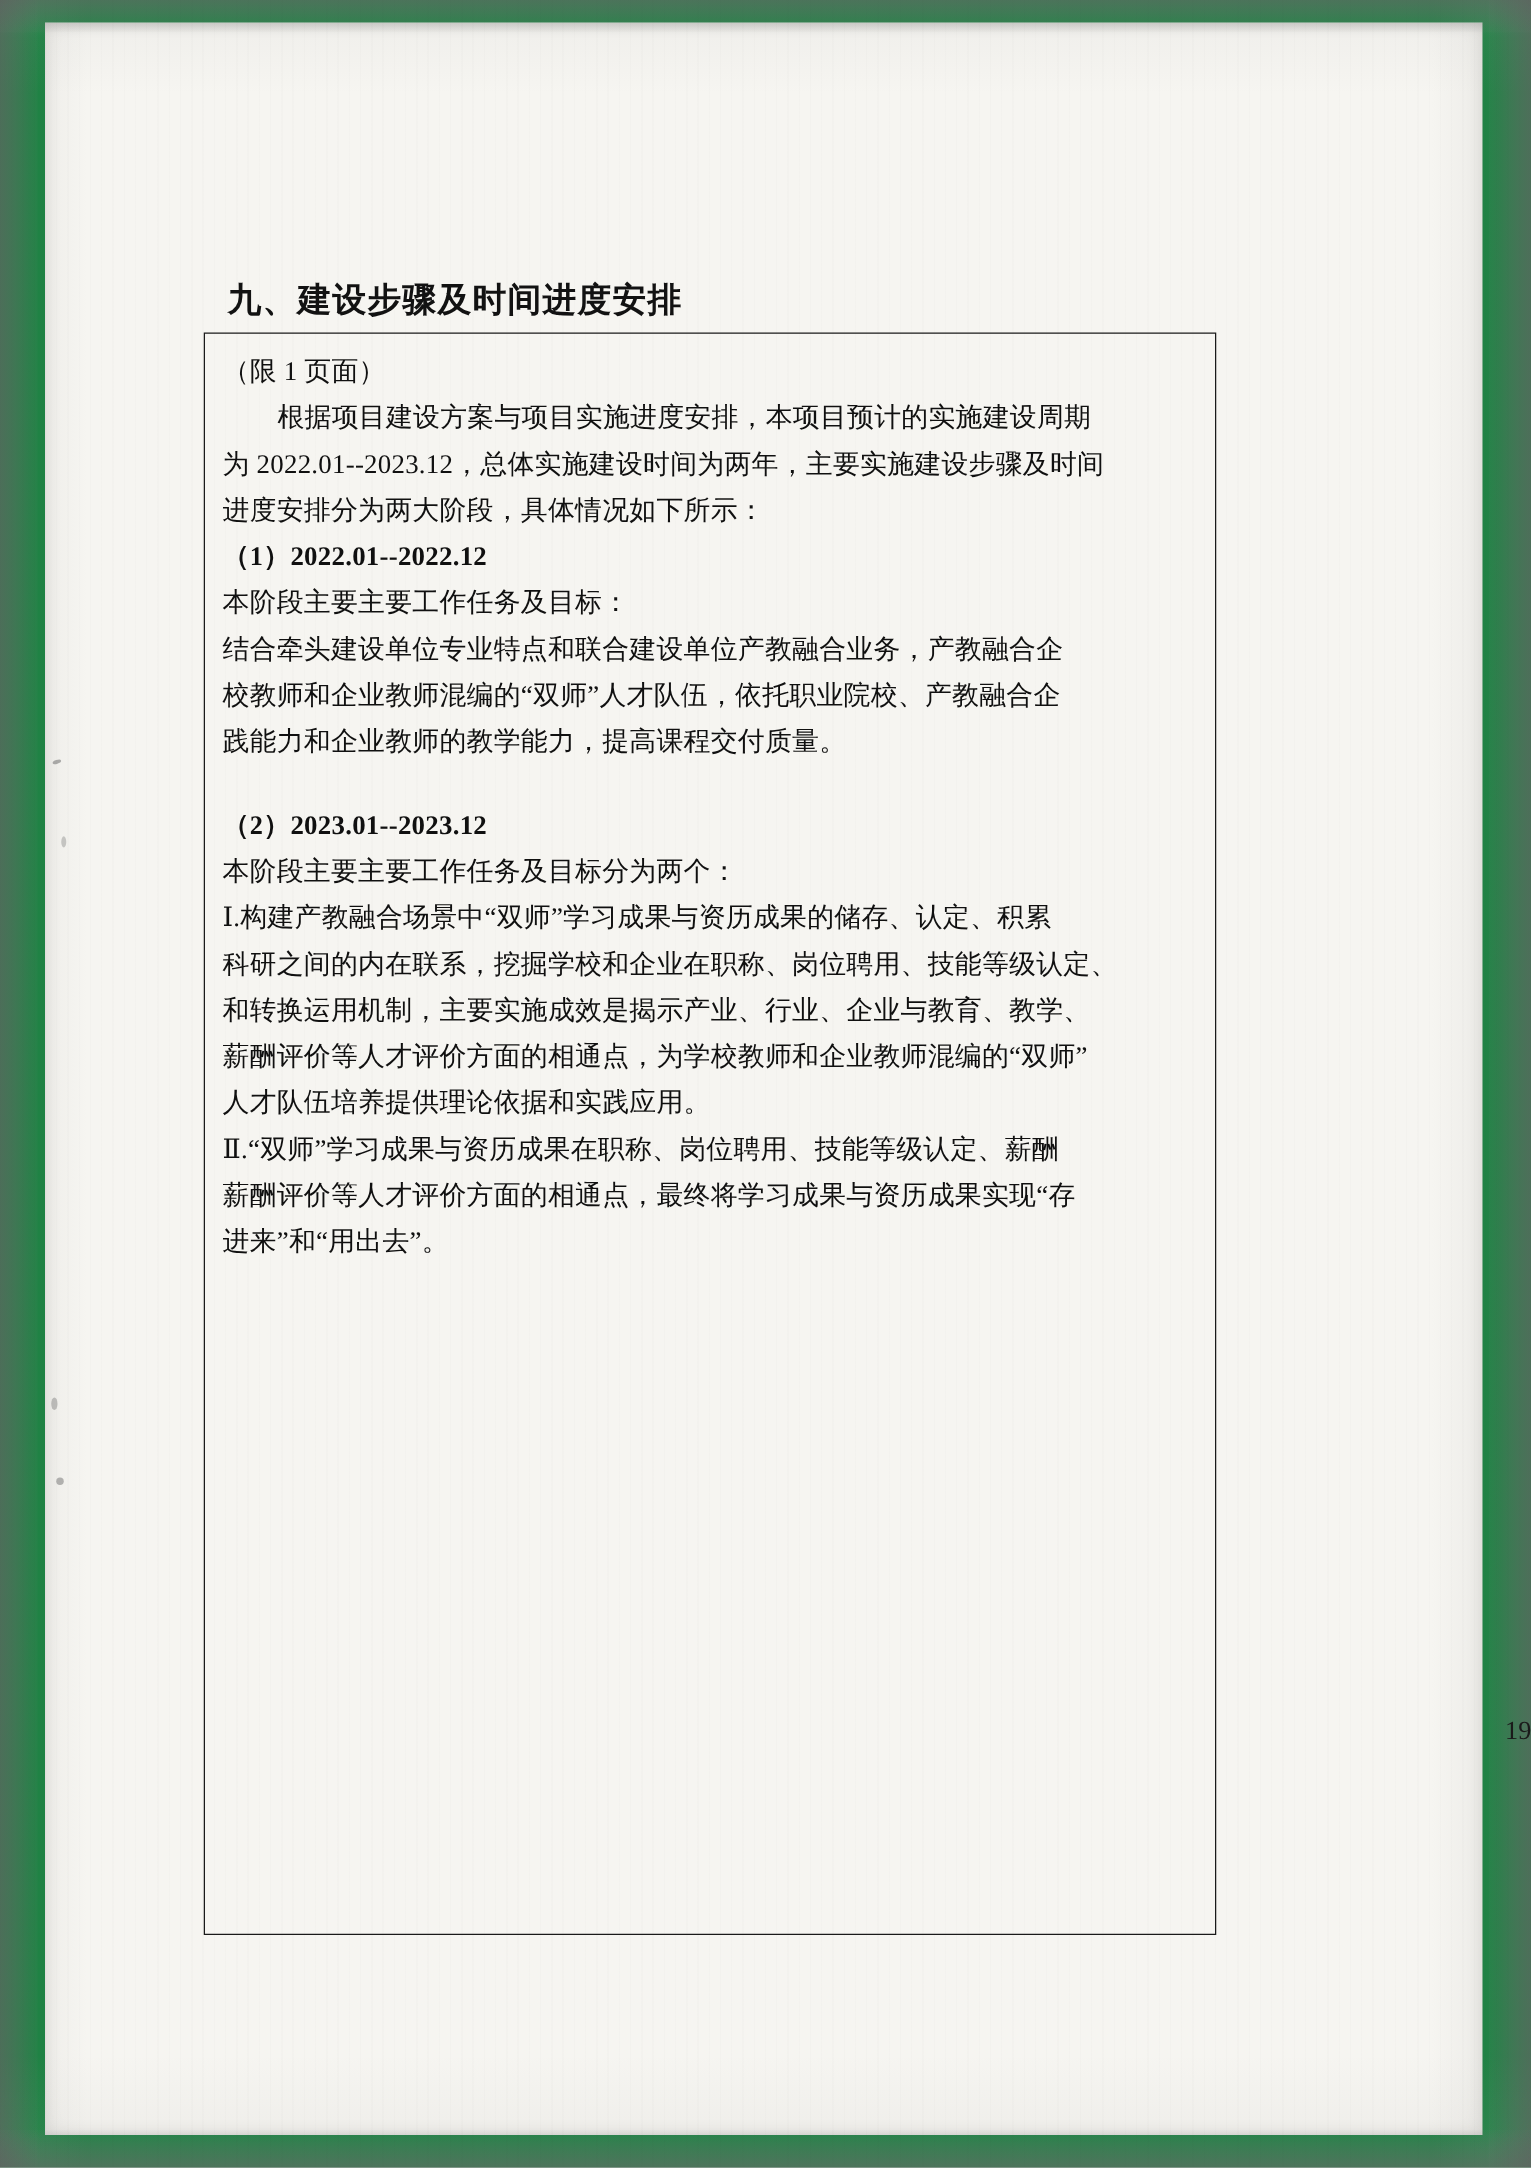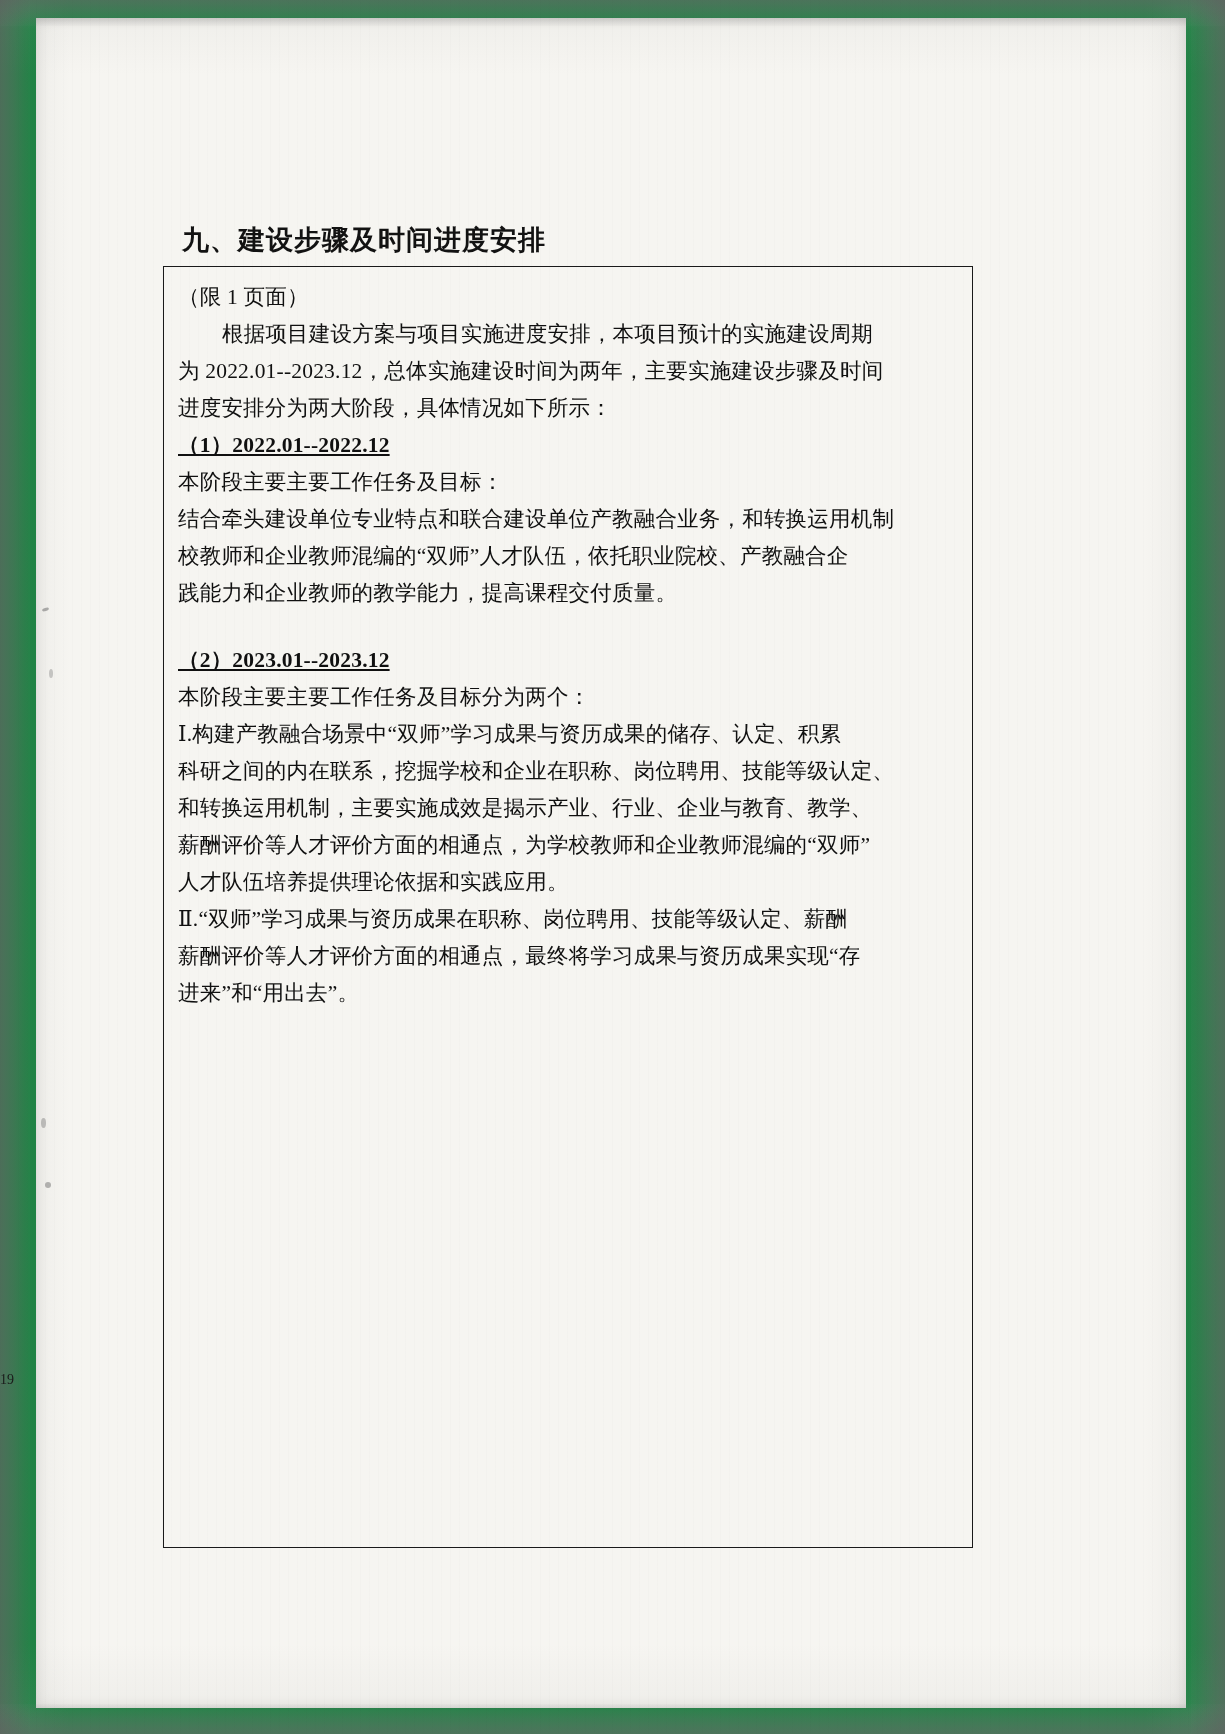--- a/index.html
+++ b/index.html
@@ -70,30 +70,30 @@
 
   .body-text {
     font-size: 21.5px;
     line-height: 37px;
     color: #101010;
     text-align: justify;
     letter-spacing: 0.2px;
   }
   .line { display: block; white-space: pre-wrap; }
   .para-indent { text-indent: 44px; }
-  .bold { font-weight: bold; text-decoration: underline; }
+  .bold { font-weight: bold; }
   .gap { height: 30px; }
 
   .page-number {
     position: absolute;
     left: 0;
     right: 0;
     top: 1372px;
-    text-align: left;
-    font-size: 14px;
+    text-align: right;
+    font-size: 21px;
     color: #1a1a1a;
     font-family: "Liberation Serif", serif;
   }
 
   
   .speck {
     position: absolute;
     background: #6f6f6f;
     border-radius: 50%;
     opacity: 0.55;
@@ -147,21 +147,21 @@
     <div class="body-text">
 
       <span class="line">（限 1 页面）</span>
 
       <span class="line para-indent">根据项目建设方案与项目实施进度安排，本项目预计的实施建设周期</span>
       <span class="line">为 2022.01--2023.12，总体实施建设时间为两年，主要实施建设步骤及时间</span>
       <span class="line">进度安排分为两大阶段，具体情况如下所示：</span>
 
       <span class="line bold">（1）2022.01--2022.12</span>
       <span class="line">本阶段主要主要工作任务及目标：</span>
-      <span class="line">结合牵头建设单位专业特点和联合建设单位产教融合业务，和转换运用机制</span>
+      <span class="line">结合牵头建设单位专业特点和联合建设单位产教融合业务，产教融合企</span>
       <span class="line">校教师和企业教师混编的“双师”人才队伍，依托职业院校、产教融合企</span>
       <span class="line">践能力和企业教师的教学能力，提高课程交付质量。</span>
 
       <div class="gap"></div>
 
       <span class="line bold">（2）2023.01--2023.12</span>
       <span class="line">本阶段主要主要工作任务及目标分为两个：</span>
       <span class="line">Ⅰ.构建产教融合场景中“双师”学习成果与资历成果的储存、认定、积累</span>
       <span class="line">科研之间的内在联系，挖掘学校和企业在职称、岗位聘用、技能等级认定、</span>
       <span class="line">和转换运用机制，主要实施成效是揭示产业、行业、企业与教育、教学、</span>

